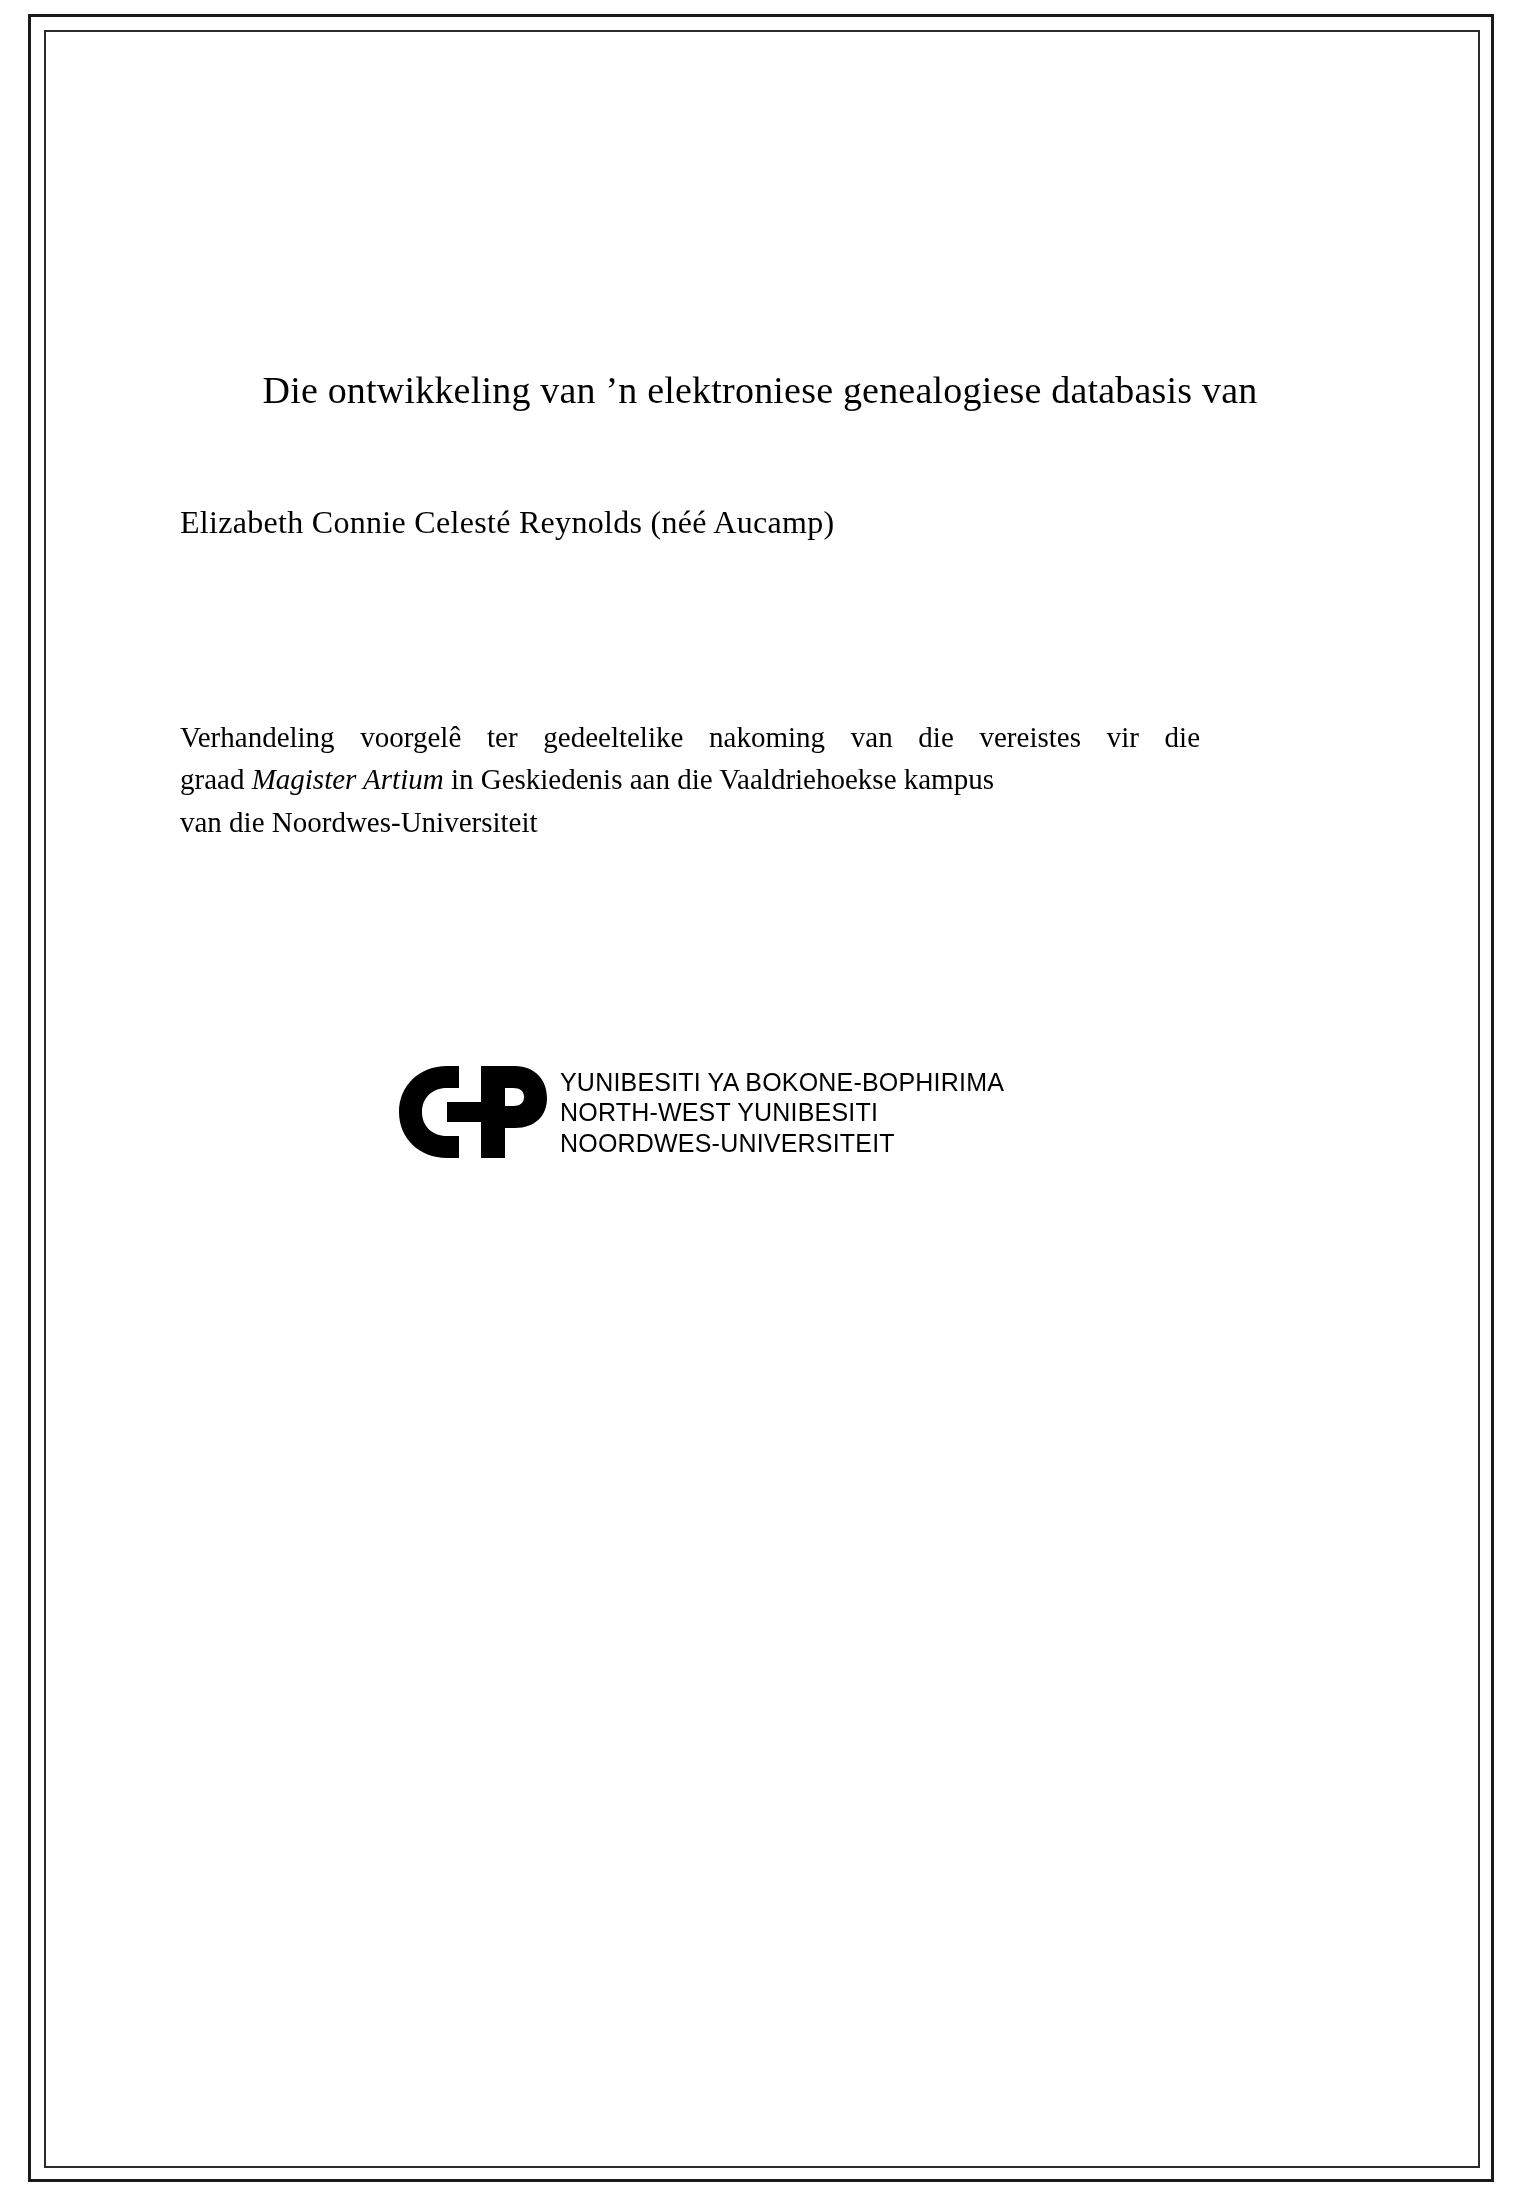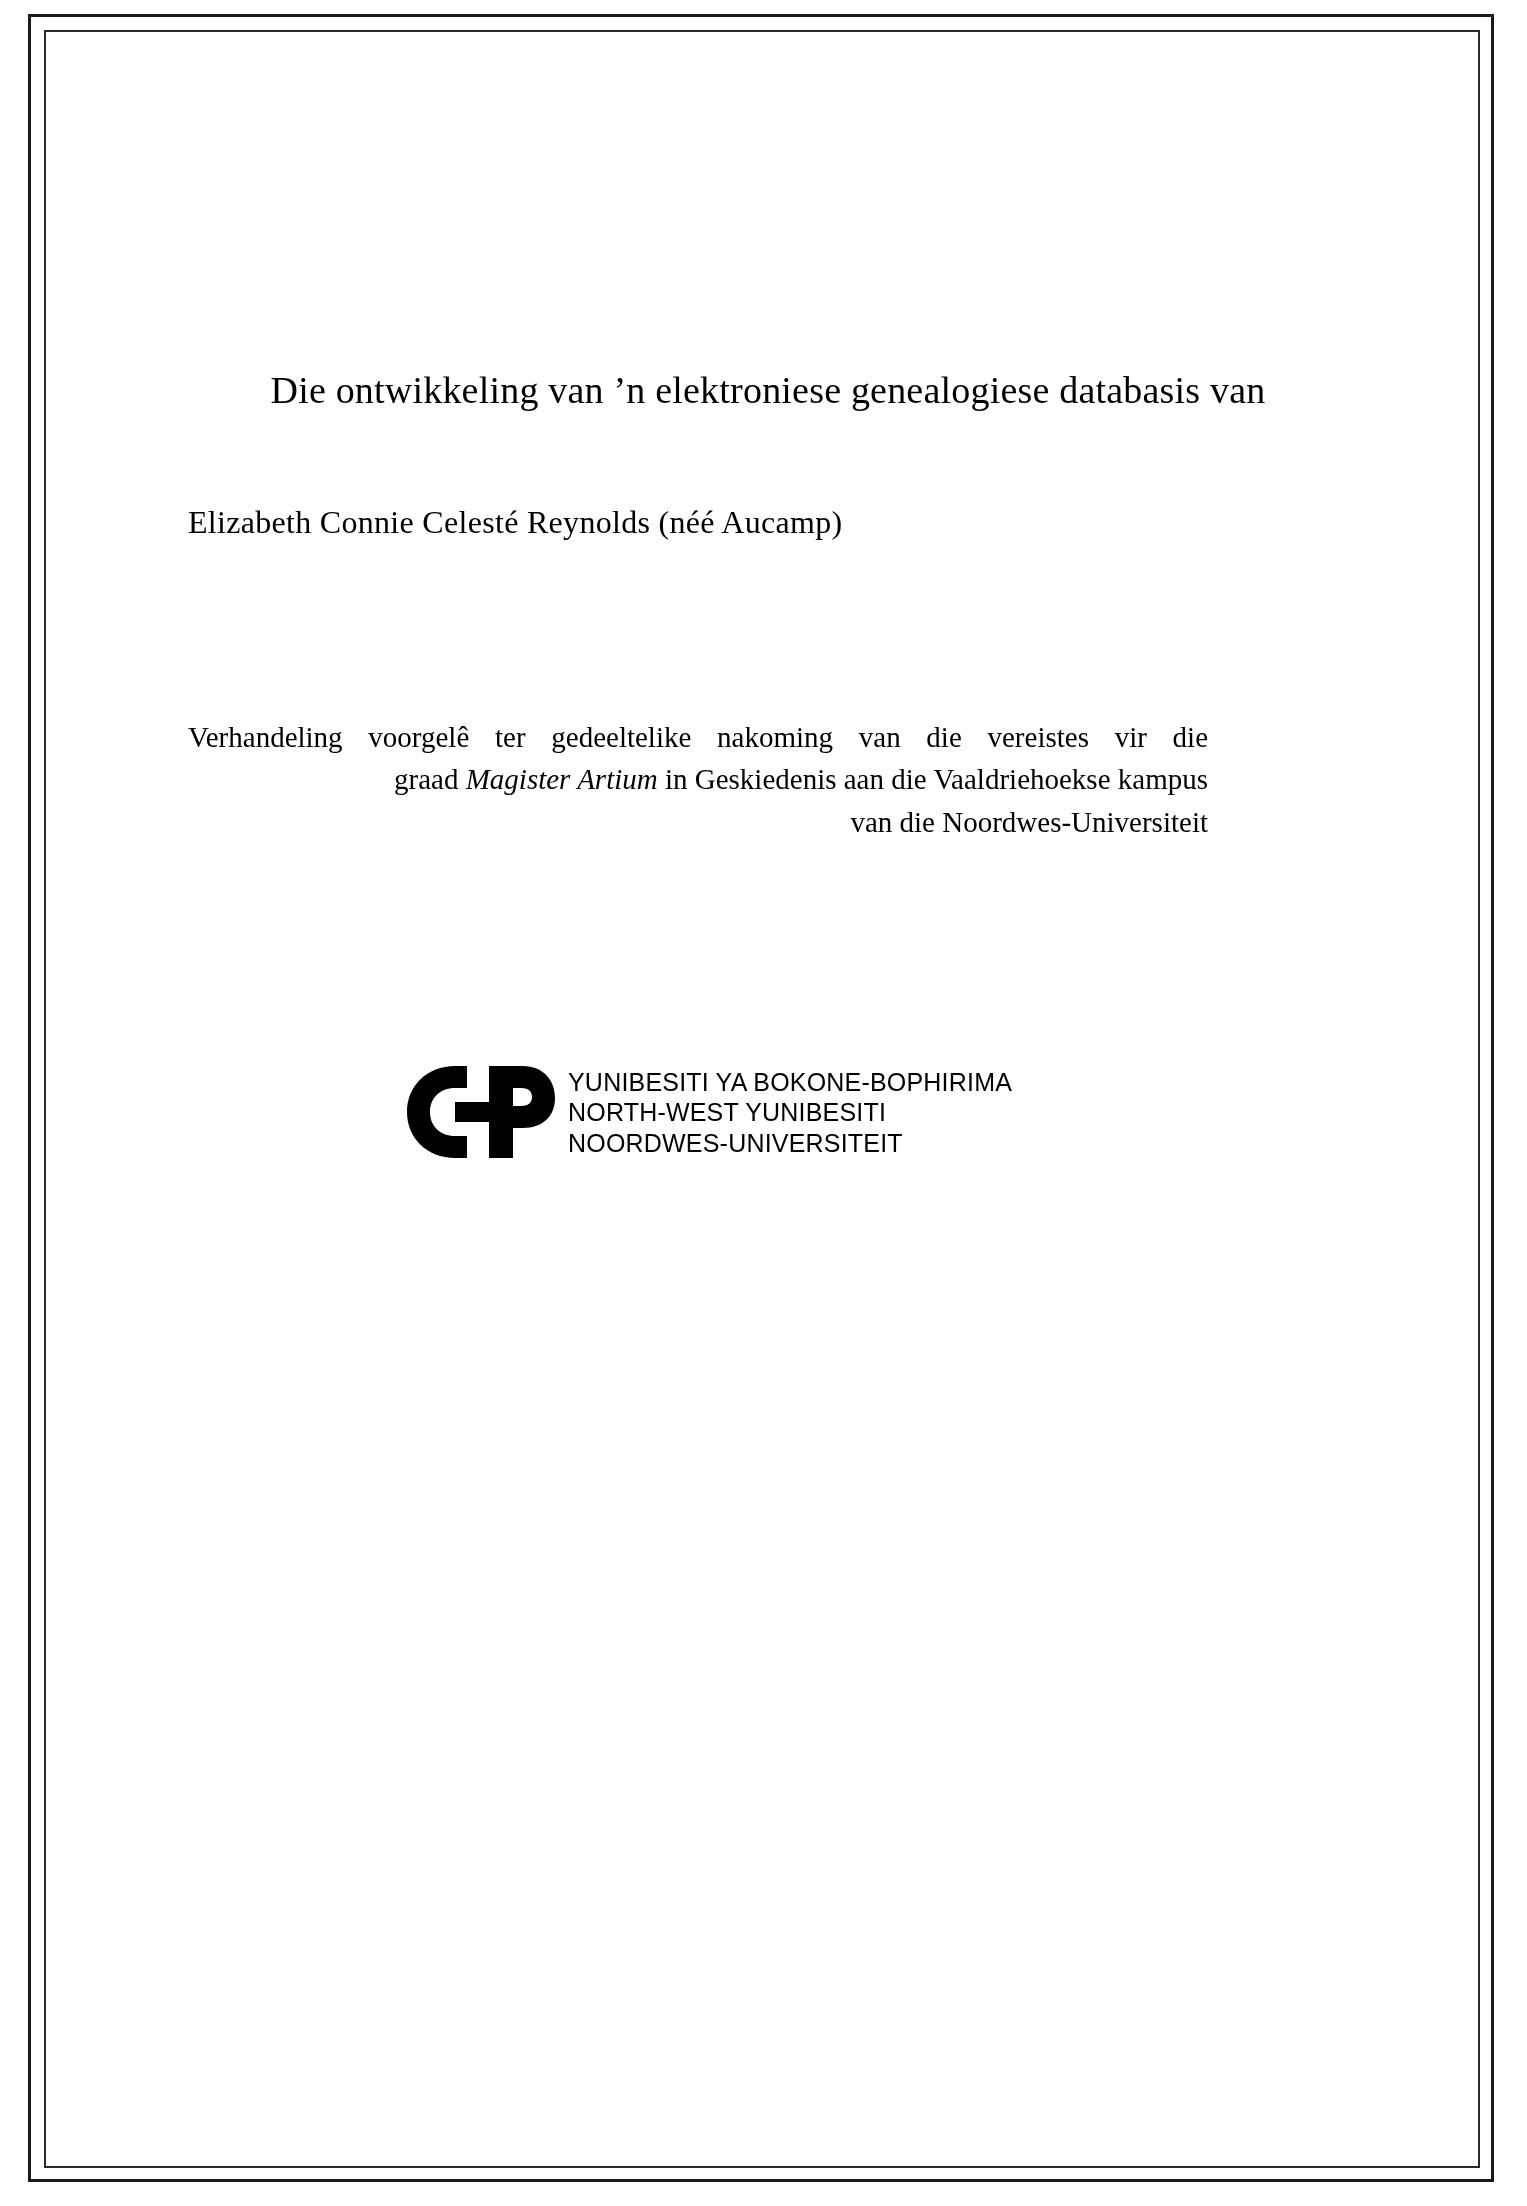--- a/index.html
+++ b/index.html
@@ -37,21 +37,21 @@
     position: absolute;
     left: 44px;
     top: 30px;
     width: 1436px;
     height: 2138px;
     border: 2px solid #2b2b2b;
     box-sizing: border-box;
   }
   .content {
     position: absolute;
-    left: 188px;
+    left: 180px;
     top: 60px;
     width: 1160px;
     height: 2060px;
   }
 
   .title {
     margin-top: 300px;
     text-align: center;
     font-size: 38px;
     line-height: 1.62;
@@ -75,21 +75,21 @@
   }
 
   .statement {
     margin-top: 175px;
     font-size: 29px;
     line-height: 1.47;
     text-align: justify;
     width: 1020px;
   }
   .statement .l1 { text-align: justify; text-align-last: justify; }
-  .statement .l2, .statement .l3 { text-align: right; margin-left: 25px; }
+  .statement .l2, .statement .l3 { text-align: left; }
   .statement em {
     font-style: italic;
   }
 
   .supervisor-block {
     margin-top: 215px;
     font-size: 29px;
     line-height: 1.38;
   }
 

